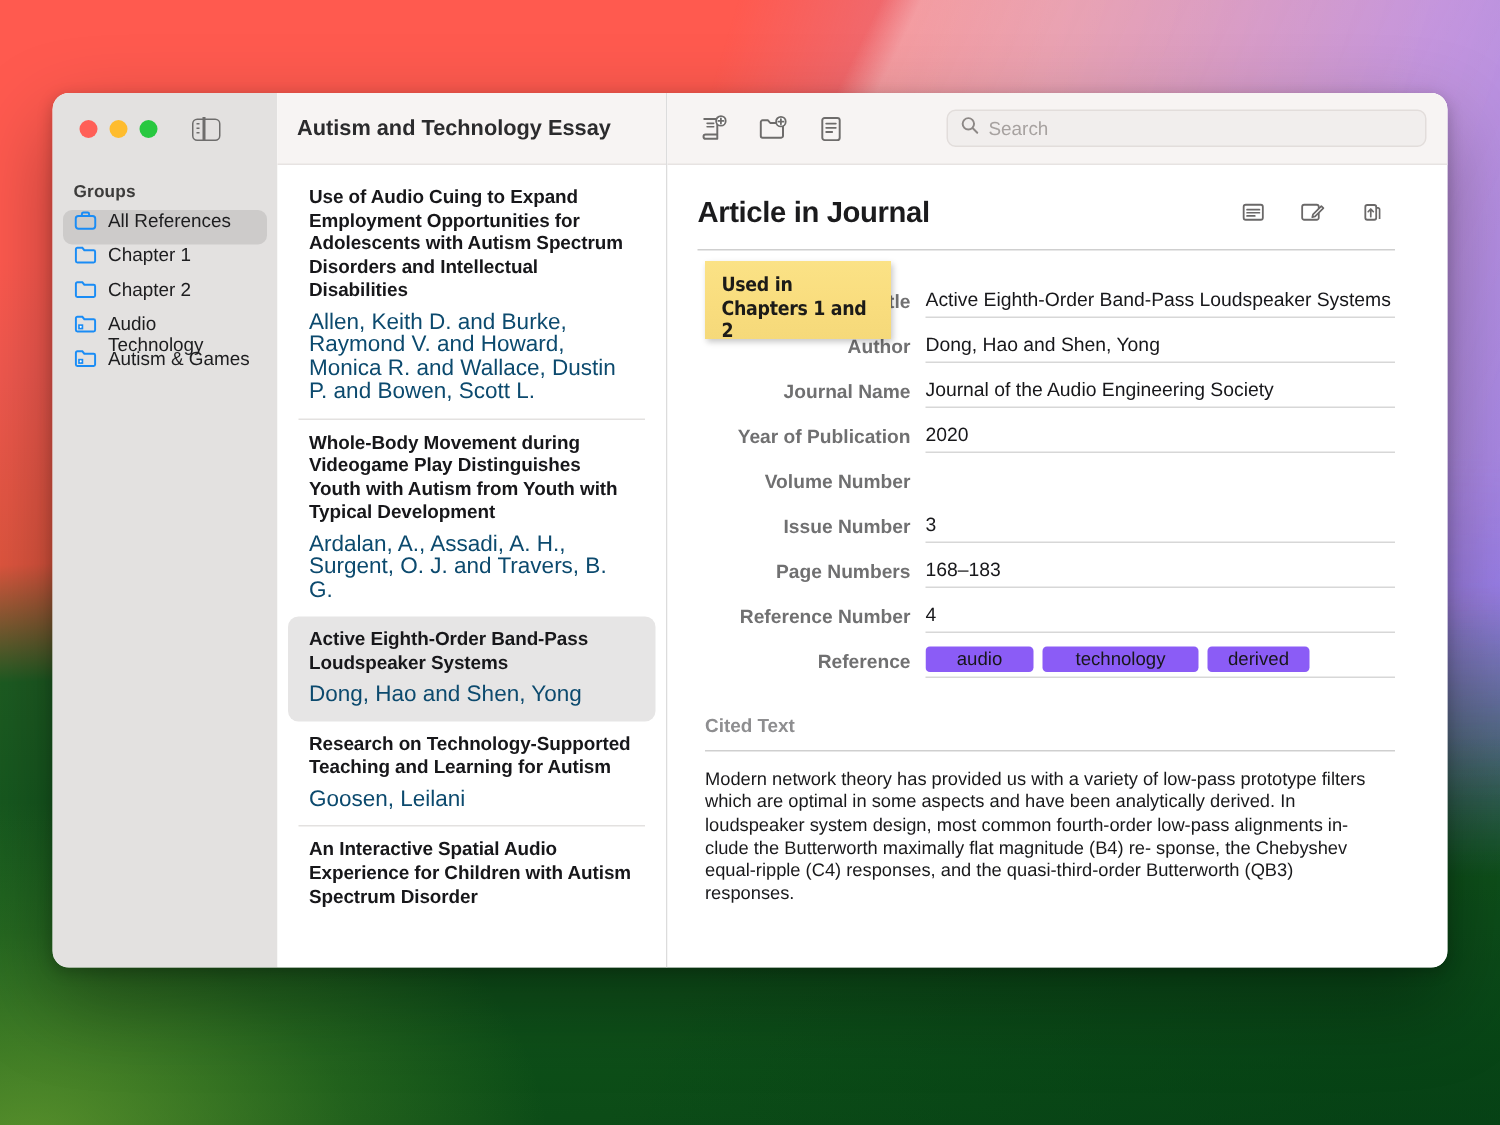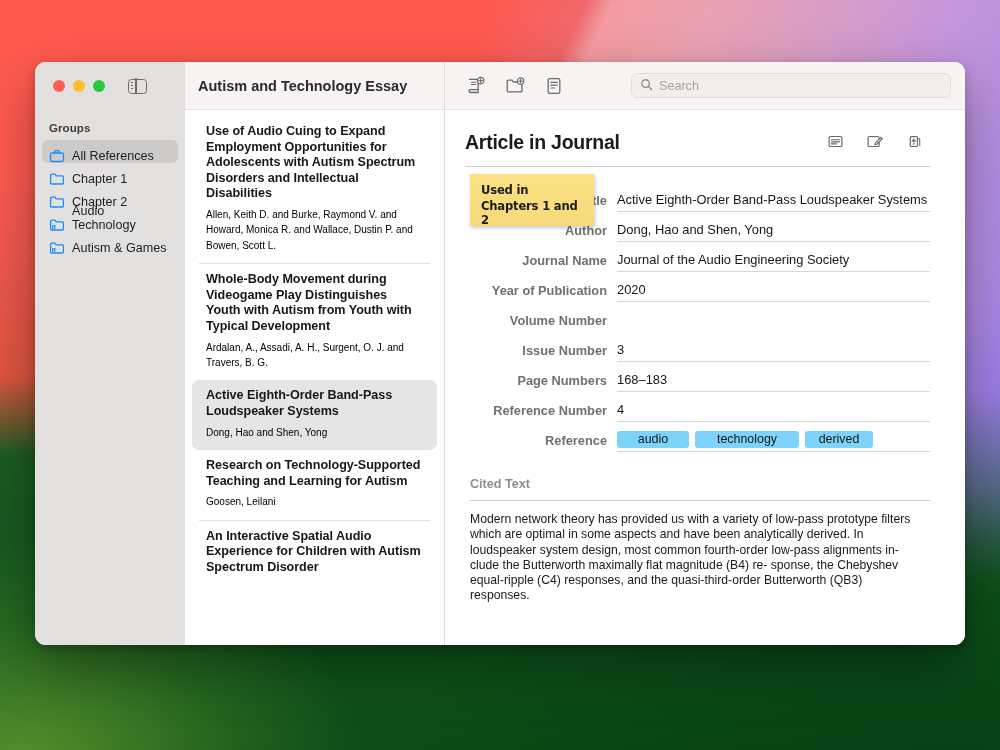--- a/index.html
+++ b/index.html
@@ -119,21 +119,21 @@
 
   .groups-title {
     font-size: 11.5px;
     font-weight: bold;
     color: #3d3c3b;
     padding: 12px 0 6px 14px;
     letter-spacing: 0.1px;
   }
   .sb-item {
     display: flex;
-    align-items: flex-end;
+    align-items: flex-start;
     gap: 7px;
     height: 23px;
     margin: 0 7px;
     padding: 0 7px;
     border-radius: 6px;
     font-size: 12.6px;
     color: #1d1d1f;
     cursor: default;
   }
   .sb-item.selected { background: #cdcbca; }
@@ -176,23 +176,23 @@
   }
   .ref-item.selected { background: #e6e5e5; }
   .ref-title {
     font-size: 12.6px;
     font-weight: bold;
     line-height: 15.6px;
     color: #17171a;
     letter-spacing: -0.05px;
   }
   .ref-authors {
-    font-size: 10px;
+    font-size: 15px;
     line-height: 15.4px;
-    color: #000000;
+    color: #0c4a6e;
     margin-top: 5px;
   }
   .ref-sep {
     height: 1px;
     background: #e3e1e0;
     margin: 0 14px;
   }
 
   
   .detail {
@@ -288,21 +288,21 @@
     white-space: nowrap;
     overflow: hidden;
     cursor: text;
     padding-right: 2px;
   }
   .fvalue.tokens {
     gap: 6px;
     overflow: hidden;
   }
   .token {
-    background: #7dd3fc;
+    background: #8b5cf6;
     border-radius: 3px;
     font-size: 12.4px;
     color: #17171a;
     padding: 1px 0 2px 0;
     text-align: center;
     flex: 0 0 auto;
   }
 
   .sticky {
     position: absolute;

